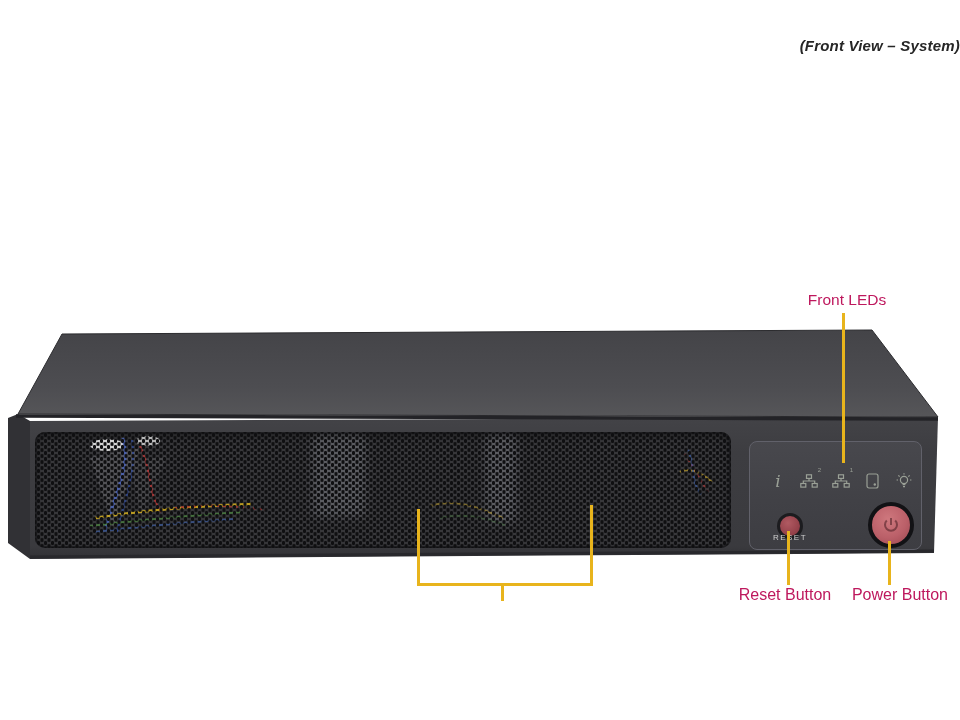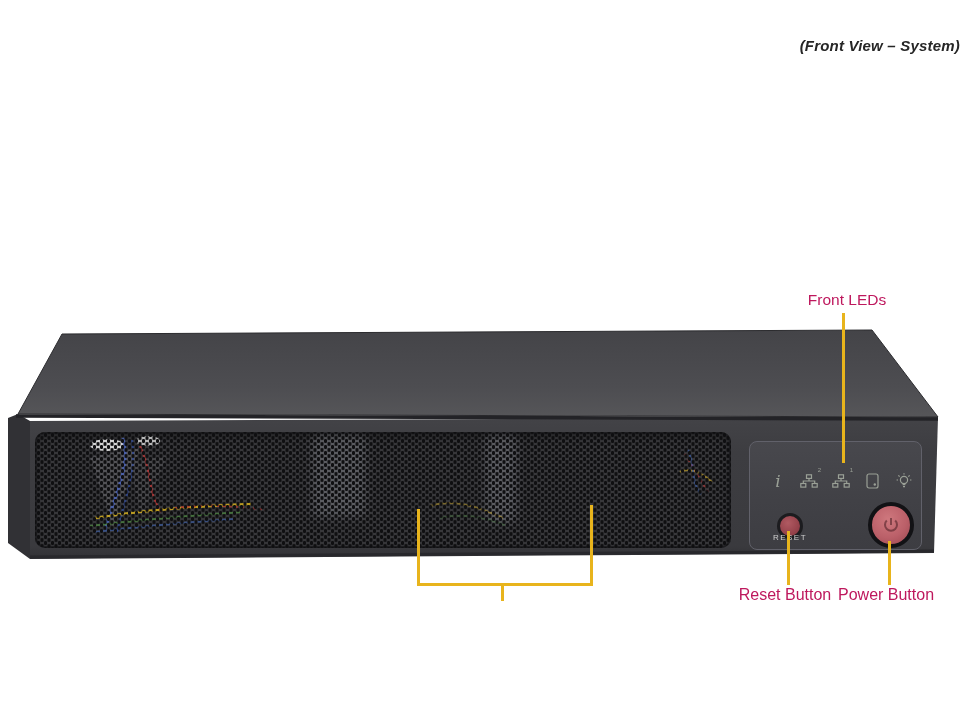--- a/index.html
+++ b/index.html
@@ -10,21 +10,21 @@
   .abs{position:absolute;}
 
   
   .diagram-title{
     left:0;top:37px;width:960px;text-align:right;
     font-size:15px;font-weight:bold;font-style:italic;color:#262626;letter-spacing:.2px;
   }
   .callout-label{font-size:16px;color:#be185d;white-space:nowrap;}
   .lbl-front-leds{left:795px;top:291px;width:104px;text-align:center;font-size:15.5px;}
   .lbl-reset{left:736px;top:586px;width:98px;text-align:center;}
-  .lbl-power{left:838px;top:586px;width:110px;text-align:left;}
+  .lbl-power{left:838px;top:586px;width:110px;text-align:right;}
   .lbl-fans{left:421px;top:605px;width:164px;text-align:center;font-size:16.5px;}
 
   
   .yline{background:#E8B41C;z-index:6;}
 
   
   .chassis-svg{left:0;top:0;z-index:1;}
 
   
   .mesh{

